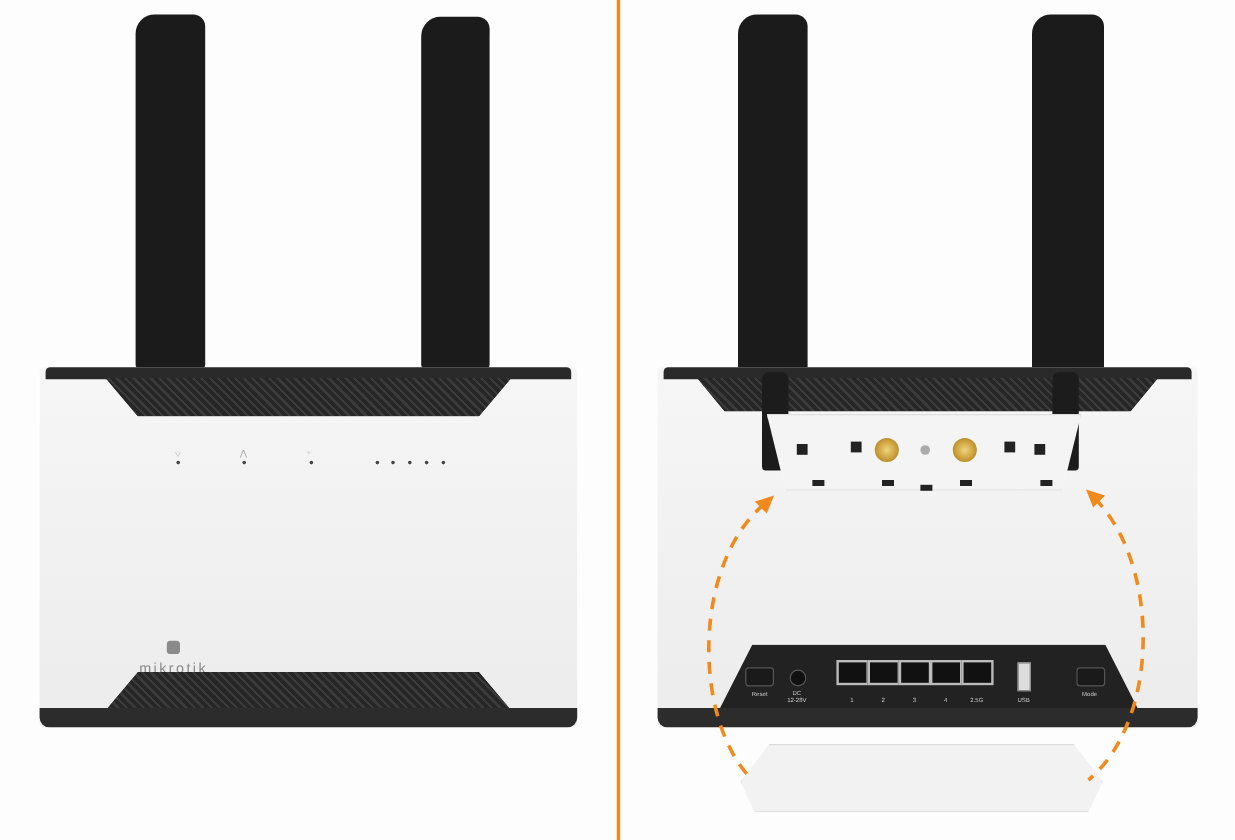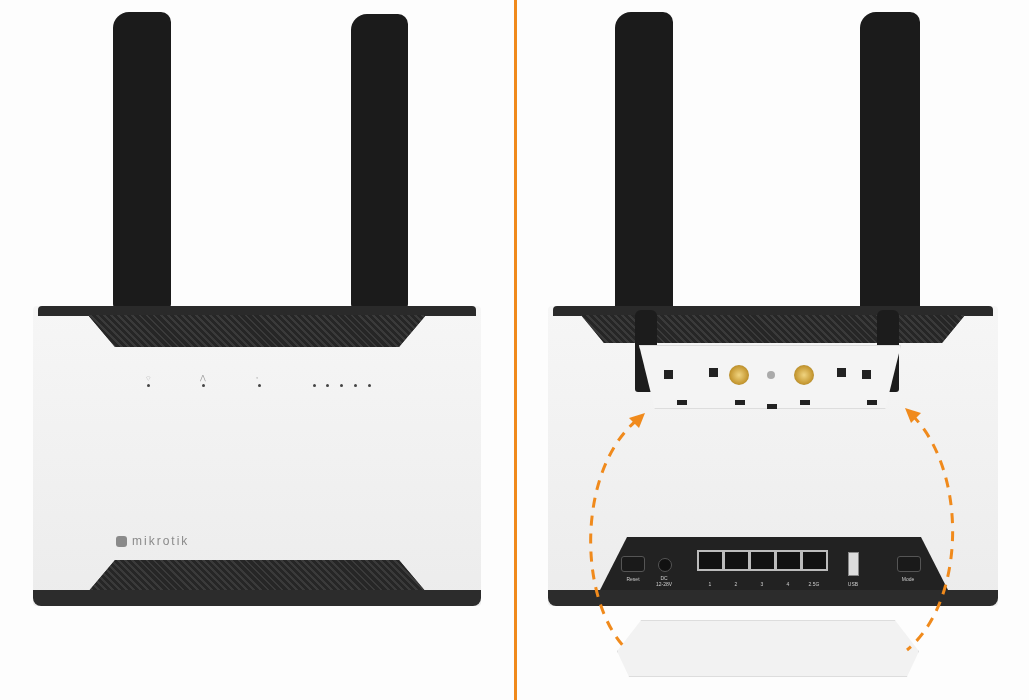--- a/index.html
+++ b/index.html
@@ -46,21 +46,21 @@
   <span class="ledglyph" style="left:200px;top:374px;">⋀</span>
   <div class="led" style="left:202px;top:384px;"></div>
   <span class="ledglyph" style="left:256px;top:374px;">◦</span>
   <div class="led" style="left:258px;top:384px;"></div>
   <div class="led" style="left:313px;top:384px;"></div>
   <div class="led" style="left:326px;top:384px;"></div>
   <div class="led" style="left:340px;top:384px;"></div>
   <div class="led" style="left:354px;top:384px;"></div>
   <div class="led" style="left:368px;top:384px;"></div>
 
-  <div class="logo" style="left:116px;top:534px;">
+  <div class="logo" style="left:116px;top:534px;flex-direction:column;">
     <span class="logo-mark"></span>
     <span>mikrotik</span>
   </div>
 
   <div class="grille" style="left:88px;top:560px;width:338px;height:32px;clip-path:polygon(8% 0,92% 0,100% 100%,0 100%);"></div>
   <div class="base" style="left:33px;top:590px;width:448px;height:16px;"></div>
 </div>
 
 <div class="divider"></div>
 

